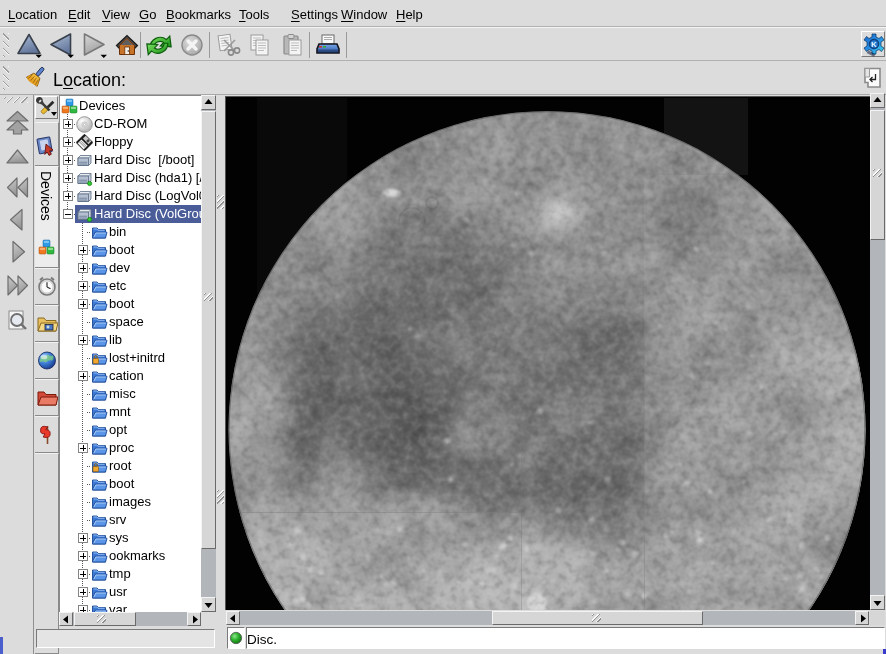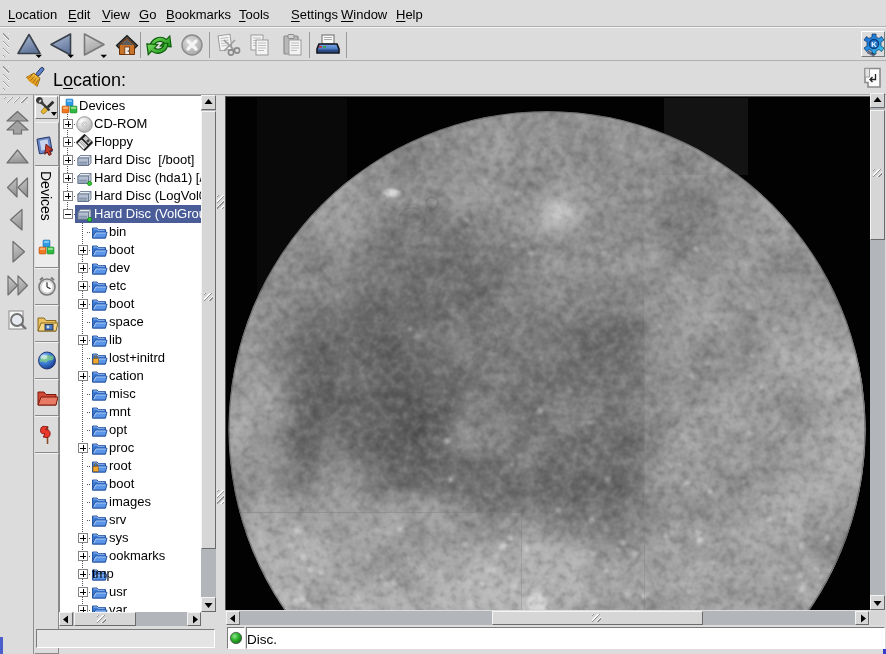--- a/index.html
+++ b/index.html
@@ -614,21 +614,21 @@
 <div class="abs" style="left:18px;top:473px;width:10px;height:10px;border:1px solid #848484;background:#fff">
         <div class="abs" style="left:1px;top:3.5px;width:6px;height:1px;background:#000"></div>
         <div class="abs" style="left:3.5px;top:1px;width:1px;height:6px;background:#000"></div>
       </div>
 <div class="abs" style="left:31px;top:470px;width:17px;height:17px"><svg width="17" height="17" viewBox="0 0 17 17">
           <path d="M1.5 4 L1.5 14 L14.5 14 L14.5 5.6 L7.5 5.6 L6 4 Z" fill="#3d7ad6" stroke="#1c4a96" stroke-width="0.9"></path>
 <path d="M2.5 5 L6 5 L7 6.3 L13.5 6.3" fill="none" stroke="#9cc0f0" stroke-width="0.9"></path>
 <path d="M1.5 14 L4.2 8.2 L16 8.2 L14.5 14 Z" fill="#5b95e8" stroke="#1c4a96" stroke-width="0.9"></path>
 <path d="M2.8 13.2 L4.9 9 L14.9 9" fill="none" stroke="#a8cbf5" stroke-width="1.0"></path>
         </svg></div>
-<div class="abs tl" style="left:32px;top:469px">tmp</div>
+<div class="abs tl" style="left:49px;top:469px">tmp</div>
 <div class="abs doth" style="left:27px;top:496px;width:4px;height:1px"></div>
 <div class="abs" style="left:18px;top:491px;width:10px;height:10px;border:1px solid #848484;background:#fff">
         <div class="abs" style="left:1px;top:3.5px;width:6px;height:1px;background:#000"></div>
         <div class="abs" style="left:3.5px;top:1px;width:1px;height:6px;background:#000"></div>
       </div>
 <div class="abs" style="left:31px;top:488px;width:17px;height:17px"><svg width="17" height="17" viewBox="0 0 17 17">
           <path d="M1.5 4 L1.5 14 L14.5 14 L14.5 5.6 L7.5 5.6 L6 4 Z" fill="#3d7ad6" stroke="#1c4a96" stroke-width="0.9"></path>
 <path d="M2.5 5 L6 5 L7 6.3 L13.5 6.3" fill="none" stroke="#9cc0f0" stroke-width="0.9"></path>
 <path d="M1.5 14 L4.2 8.2 L16 8.2 L14.5 14 Z" fill="#5b95e8" stroke="#1c4a96" stroke-width="0.9"></path>
 <path d="M2.8 13.2 L4.9 9 L14.9 9" fill="none" stroke="#a8cbf5" stroke-width="1.0"></path>

